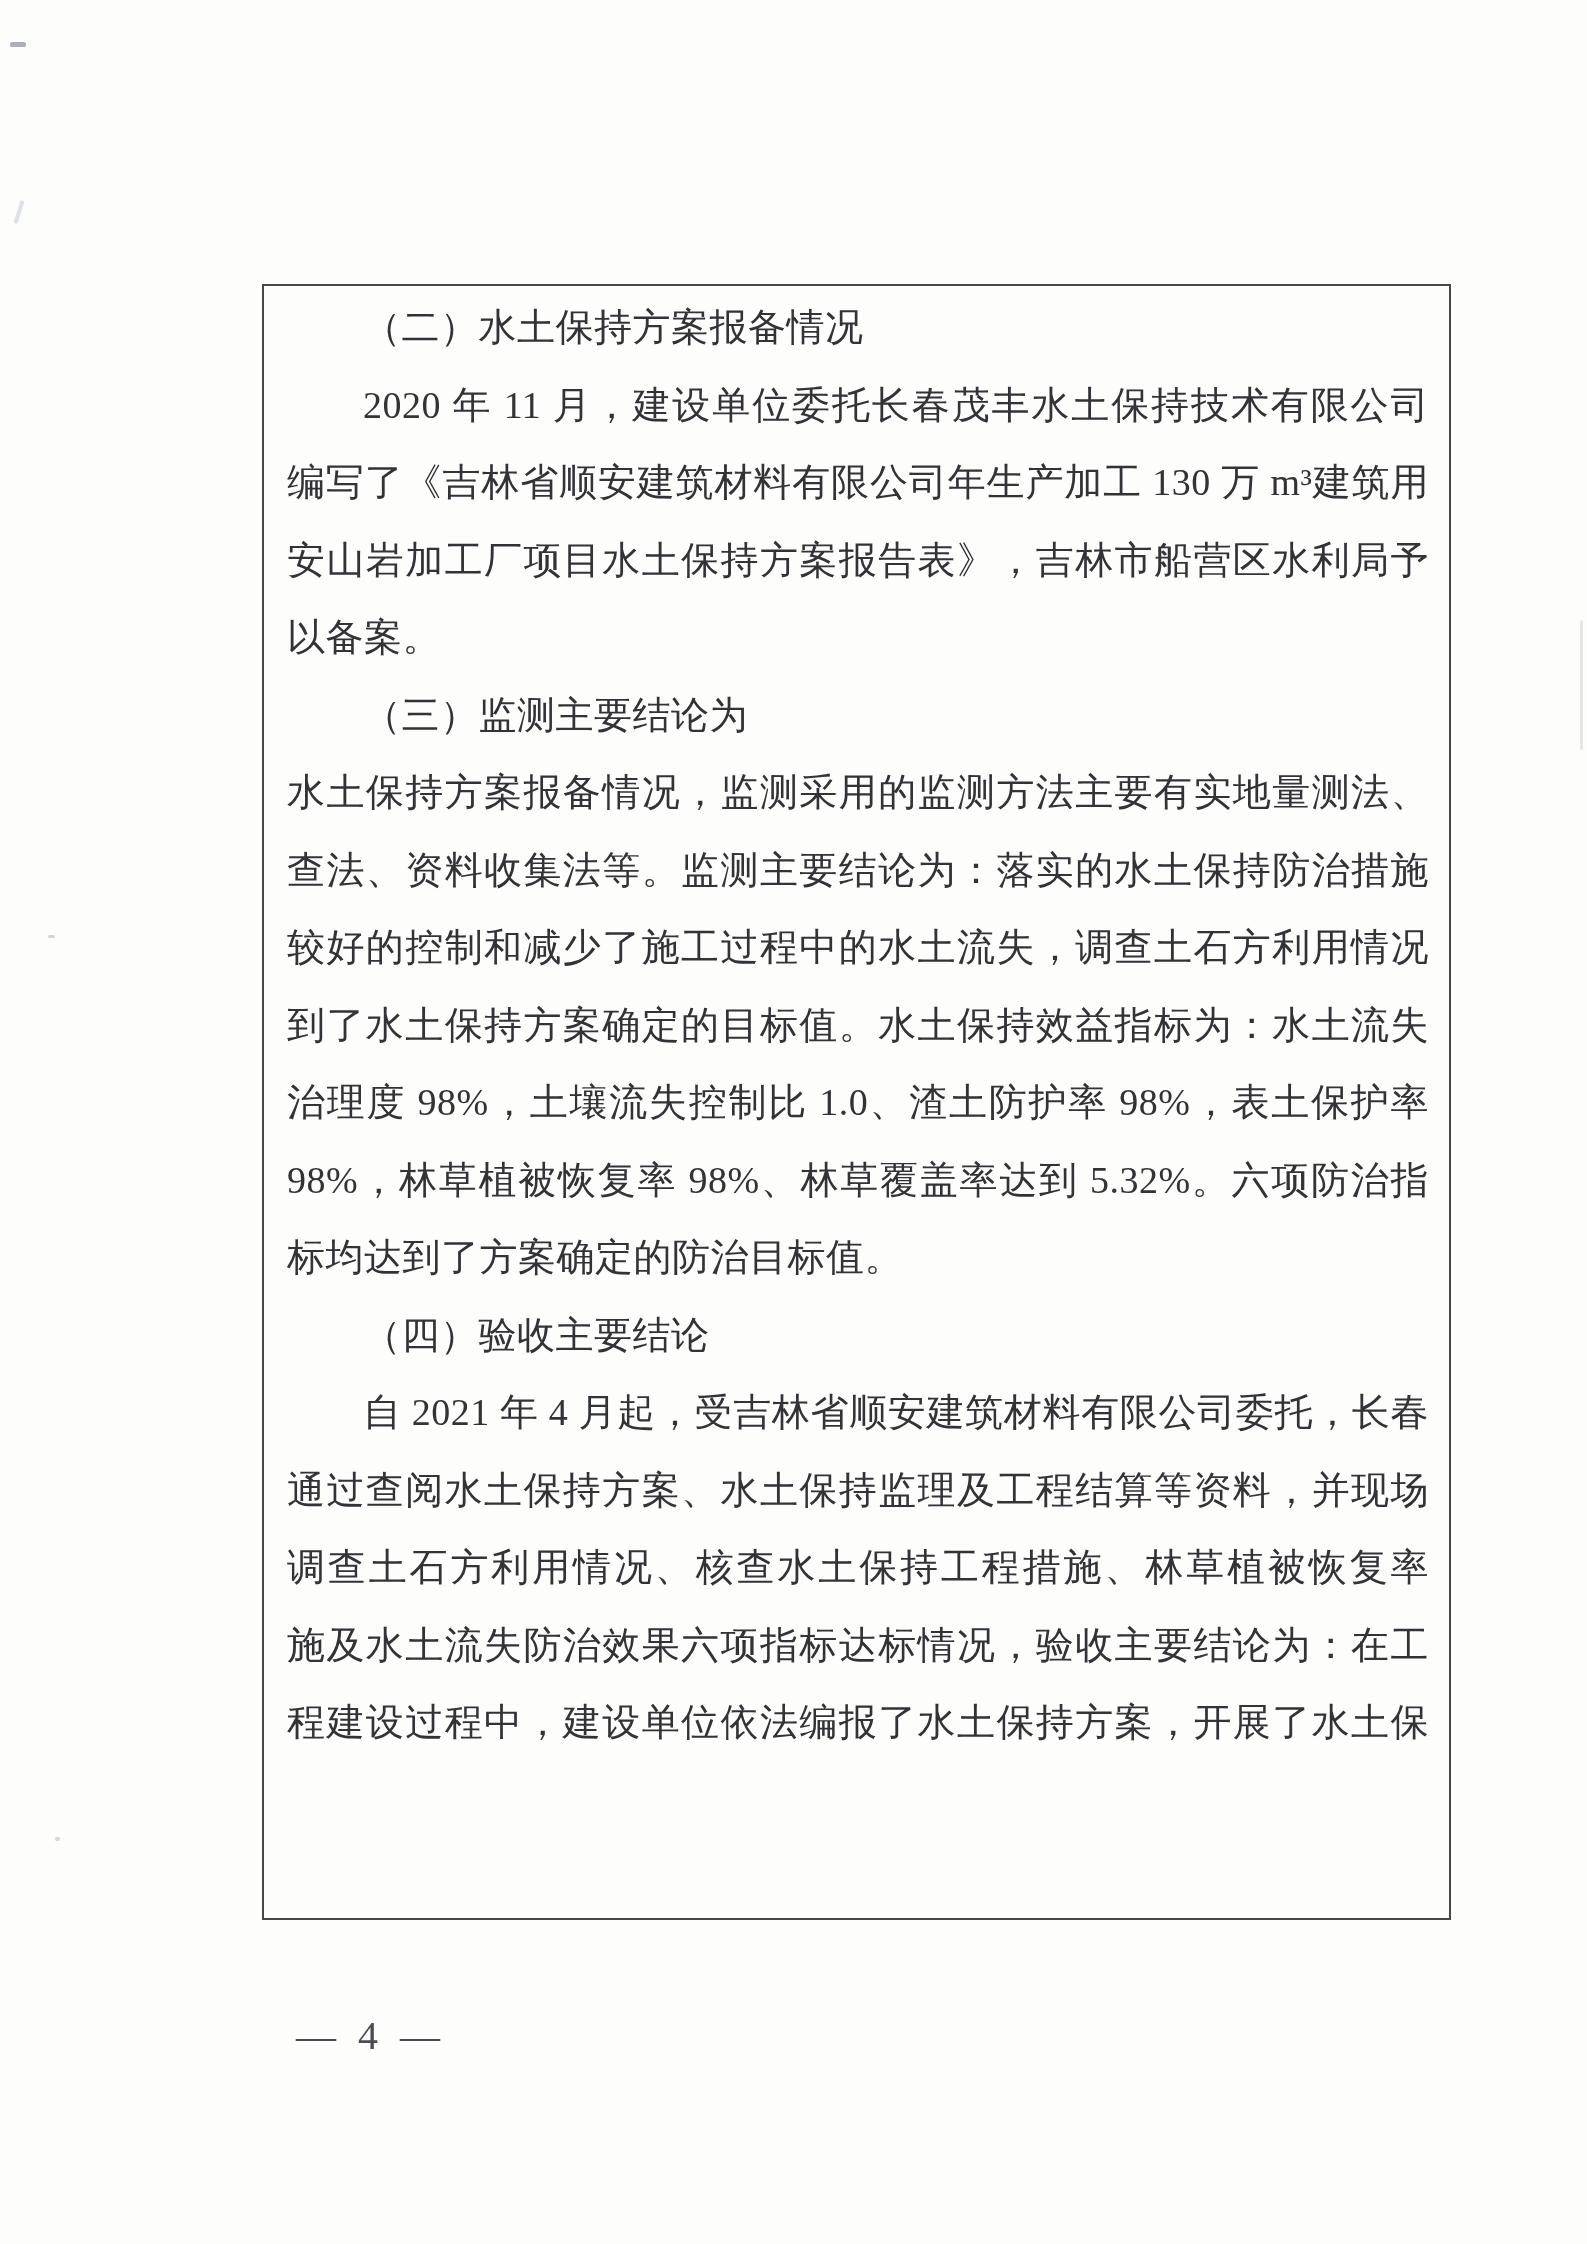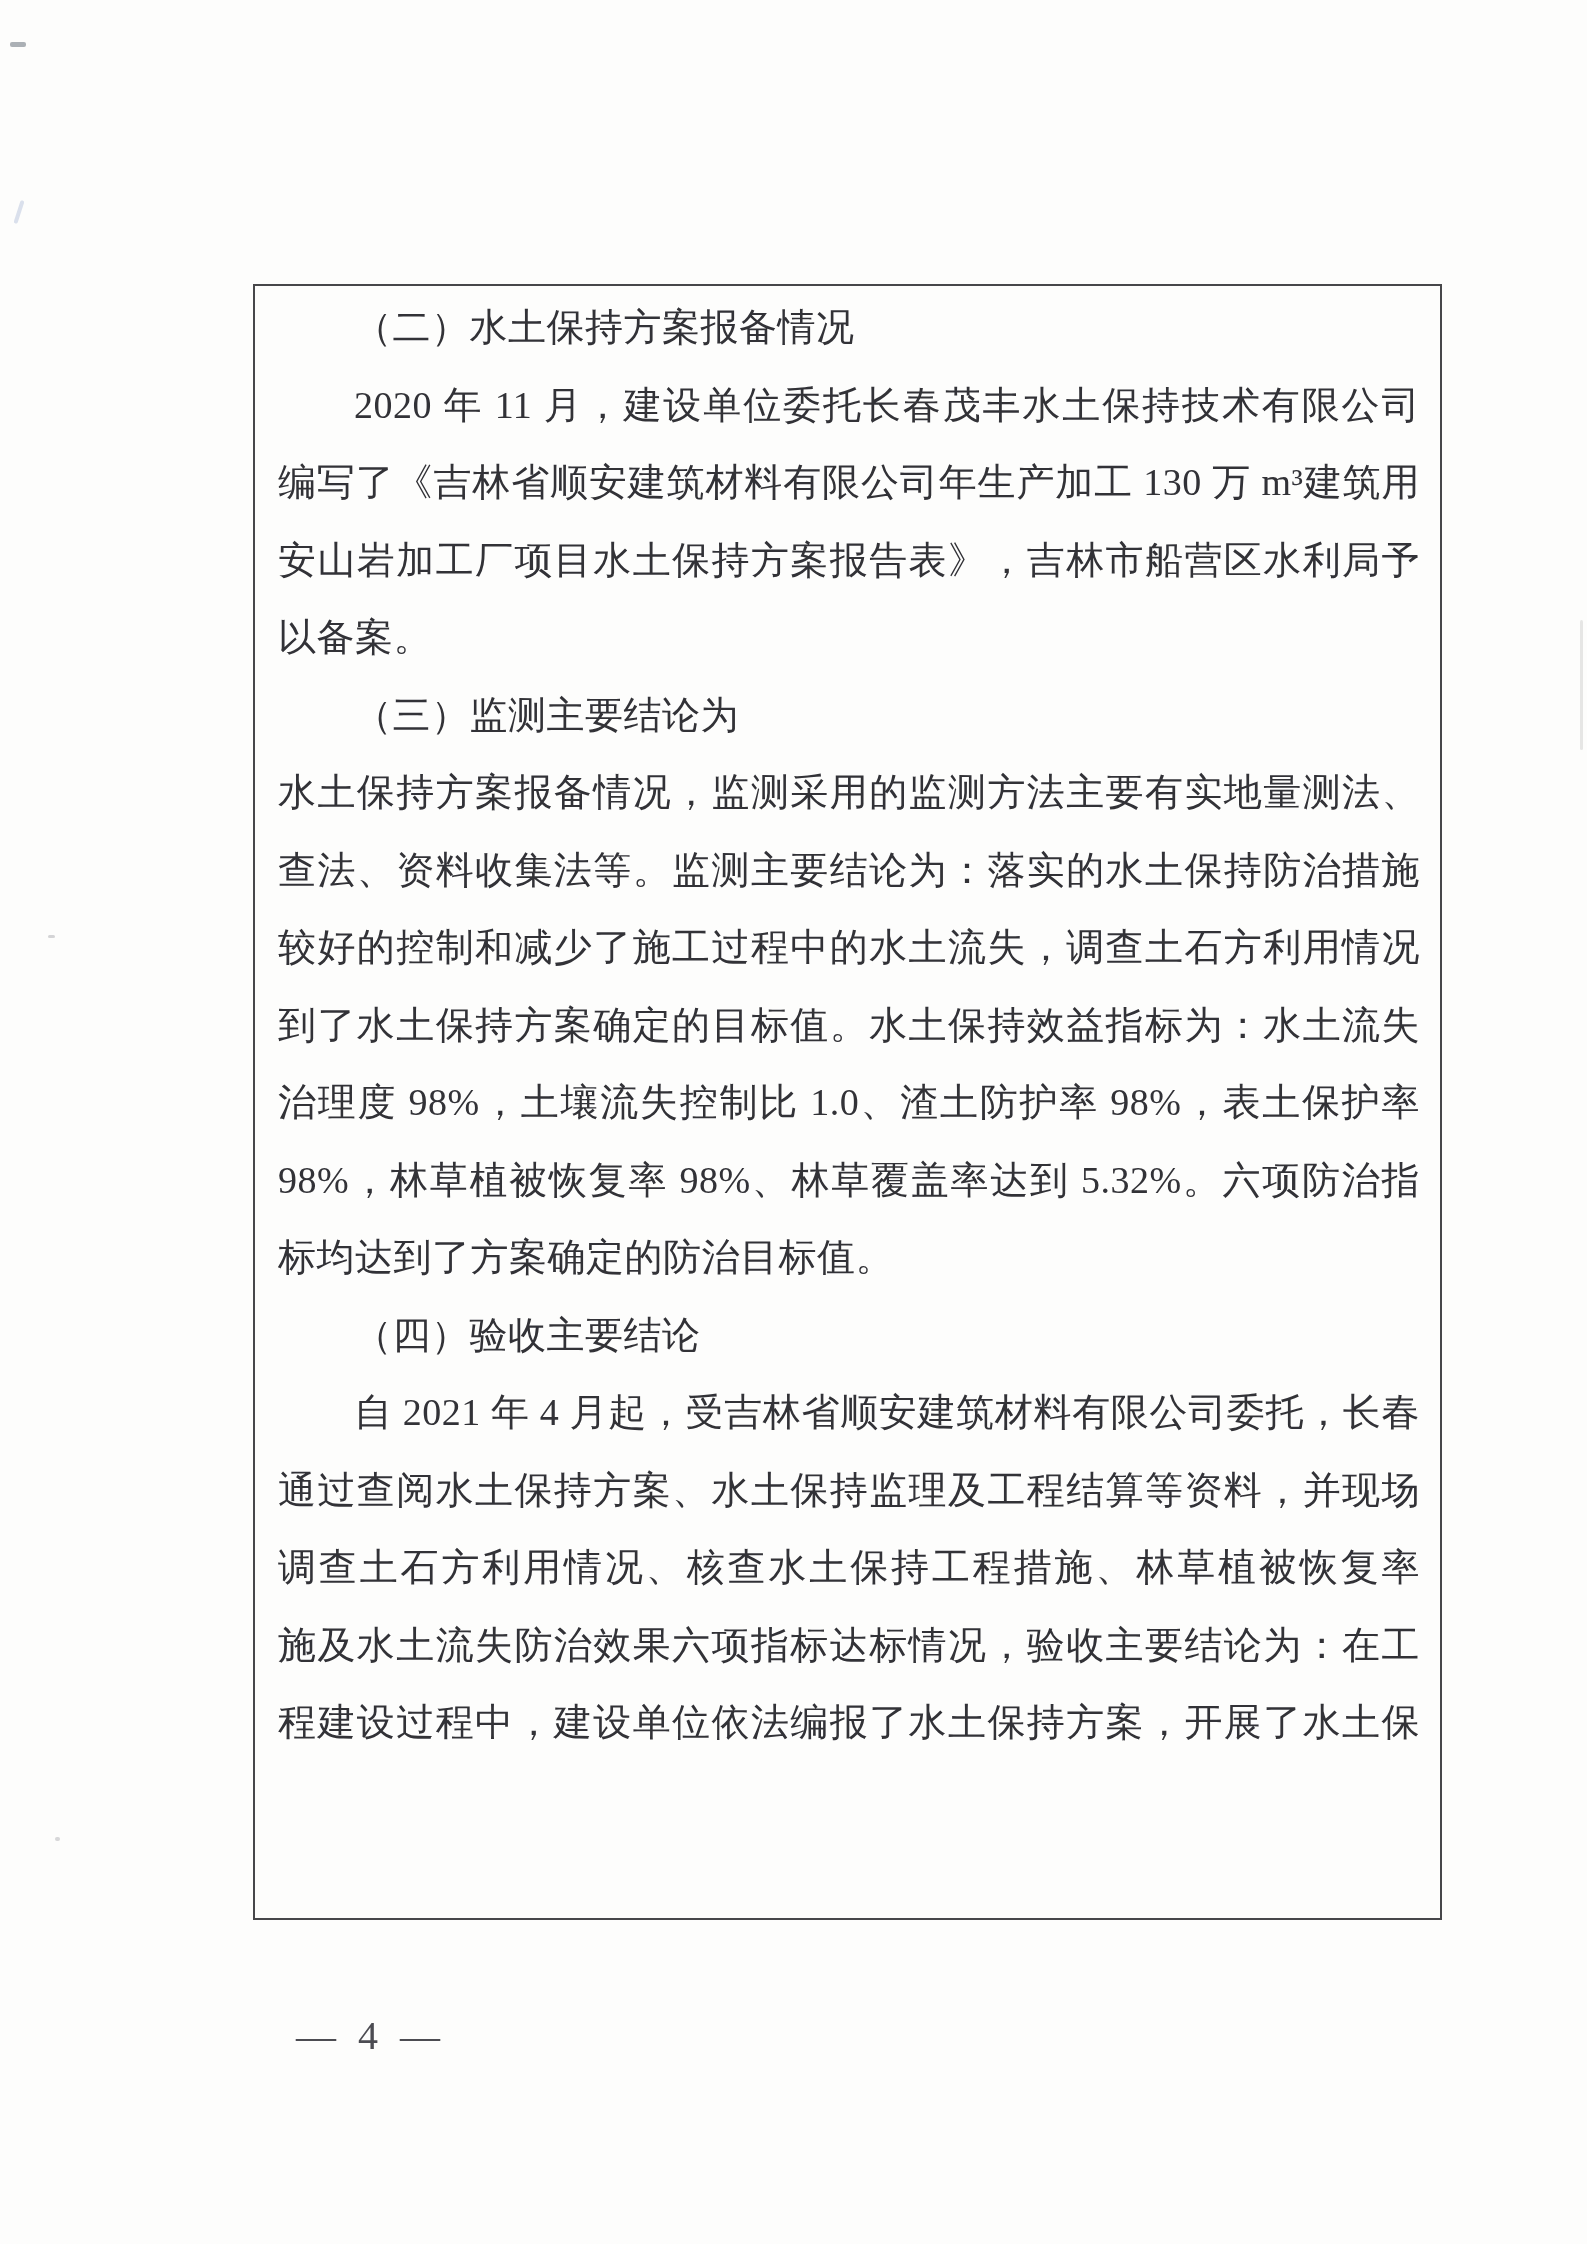--- a/index.html
+++ b/index.html
@@ -10,21 +10,21 @@
   .page {
     position: relative;
     width: 1587px;
     height: 2244px;
     background: #fdfdfc;
     overflow: hidden;
     font-family: "Liberation Serif", "DejaVu Serif", serif;
   }
   .doc-box {
     position: absolute;
-    left: 253px;
+    left: 262px;
     top: 284px;
     width: 1189px;
     height: 1636px;
     border: 2px solid #47474a;
     box-sizing: border-box;
     padding: 3px 20px 0 23px;
     background: transparent;
   }
   .doc-body {
     width: 100%;

